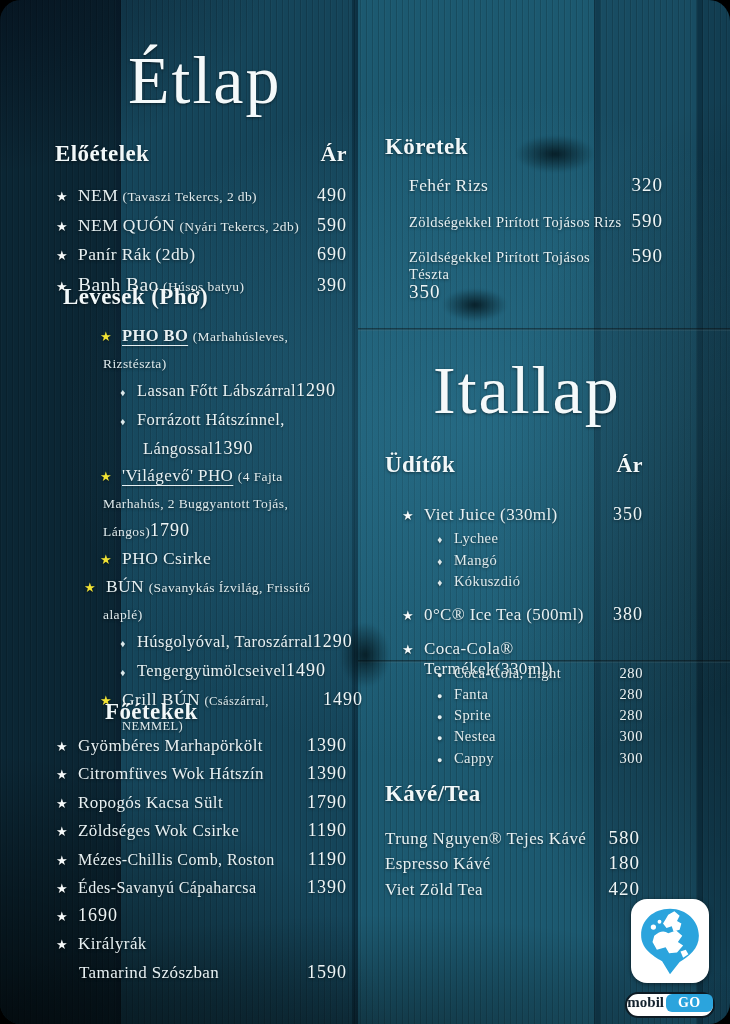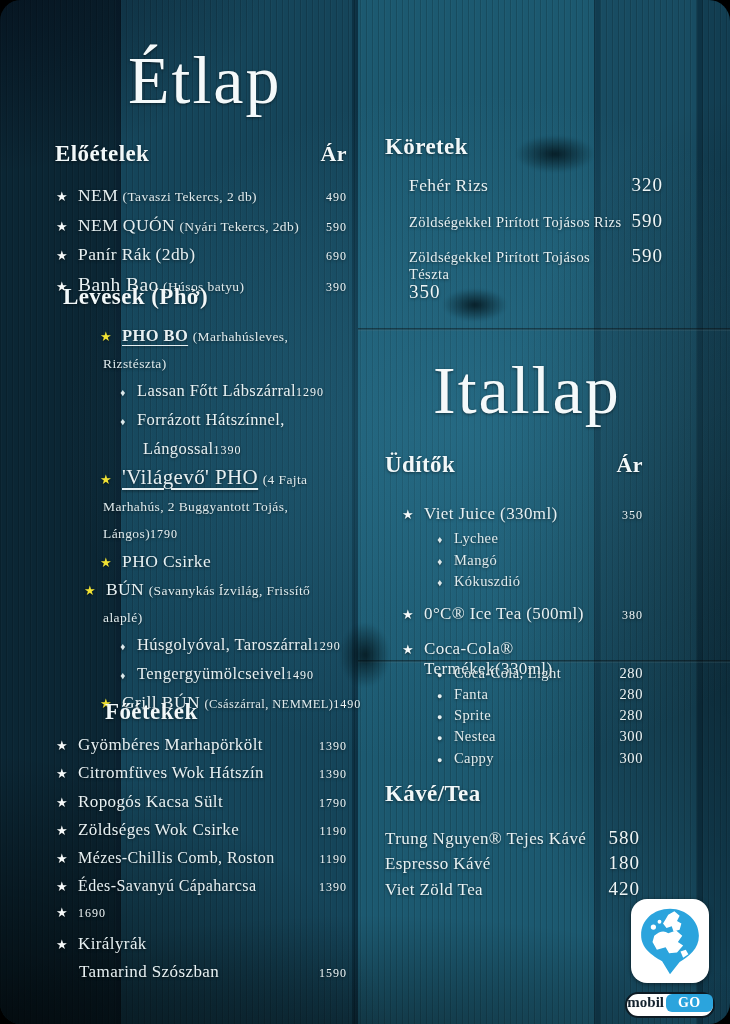--- a/index.html
+++ b/index.html
@@ -33,21 +33,21 @@
   .big-title{position:absolute;font-size:68px;line-height:1;font-weight:400;color:#f4f9fa;letter-spacing:2px;}
   #title-etlap{left:128px;top:46px;}
   #title-itallap{left:433px;top:356px;}
 
   .sec{position:absolute;}
   .sec-head{display:flex;justify-content:space-between;align-items:baseline;font-weight:bold;font-size:23px;color:#f2f8f9;}
   .sec-head .ar{font-size:22px;}
 
   .row{display:flex;align-items:baseline;}
   .row .nm{flex:1;min-width:0;}
-  .price{font-size:12px;letter-spacing:1px;white-space:nowrap;color:#eef5f6;}
+  .price{font-size:18px;letter-spacing:1px;white-space:nowrap;color:#eef5f6;}
   .star{font-size:13px;margin-right:9px;color:#f6fafa;flex:0 0 14px;text-align:center;}
   .star.y{color:#f2e334;}
   .dia{font-size:10px;margin-right:9px;color:#dcE8ea;flex:0 0 10px;text-align:center;}
   .dot{font-size:9px;margin-right:9px;color:#e8f1f2;flex:0 0 10px;text-align:center;}
   .nm-lg{font-size:17.5px;}
   .nm-sm{font-size:13.5px;color:#dfeaec;}
   .u{text-decoration:underline;text-underline-offset:4px;}
 
   
   #sec-appetizers{left:55px;top:141px;width:292px;}
@@ -166,21 +166,21 @@
         <span class="dia">♦</span>
         <span class="nm">Forrázott Hátszínnel,</span>
       </div>
       <div class="ln" style="padding-left:80px">
         <span class="nm">Lángossal</span>
         <span class="price">1390</span>
       </div>
 
       <div class="ln ind1">
         <span class="star y">★</span>
-        <span><span class="u" style="font-size:21px">'Világevő' PHO</span> <span class="nm-sm">(4 Fajta</span></span>
+        <span><span class="u" style="font-size:17px">'Világevő' PHO</span> <span class="nm-sm">(4 Fajta</span></span>
       </div>
       <div class="ln cont2 nm-sm">Marhahús, 2 Buggyantott Tojás,</div>
       <div class="ln cont2">
         <span class="nm nm-sm">Lángos)</span>
         <span class="price">1790</span>
       </div>
 
       <div class="ln ind1">
         <span class="star y">★</span>
         <span class="nm-lg">PHO Csirke</span>

